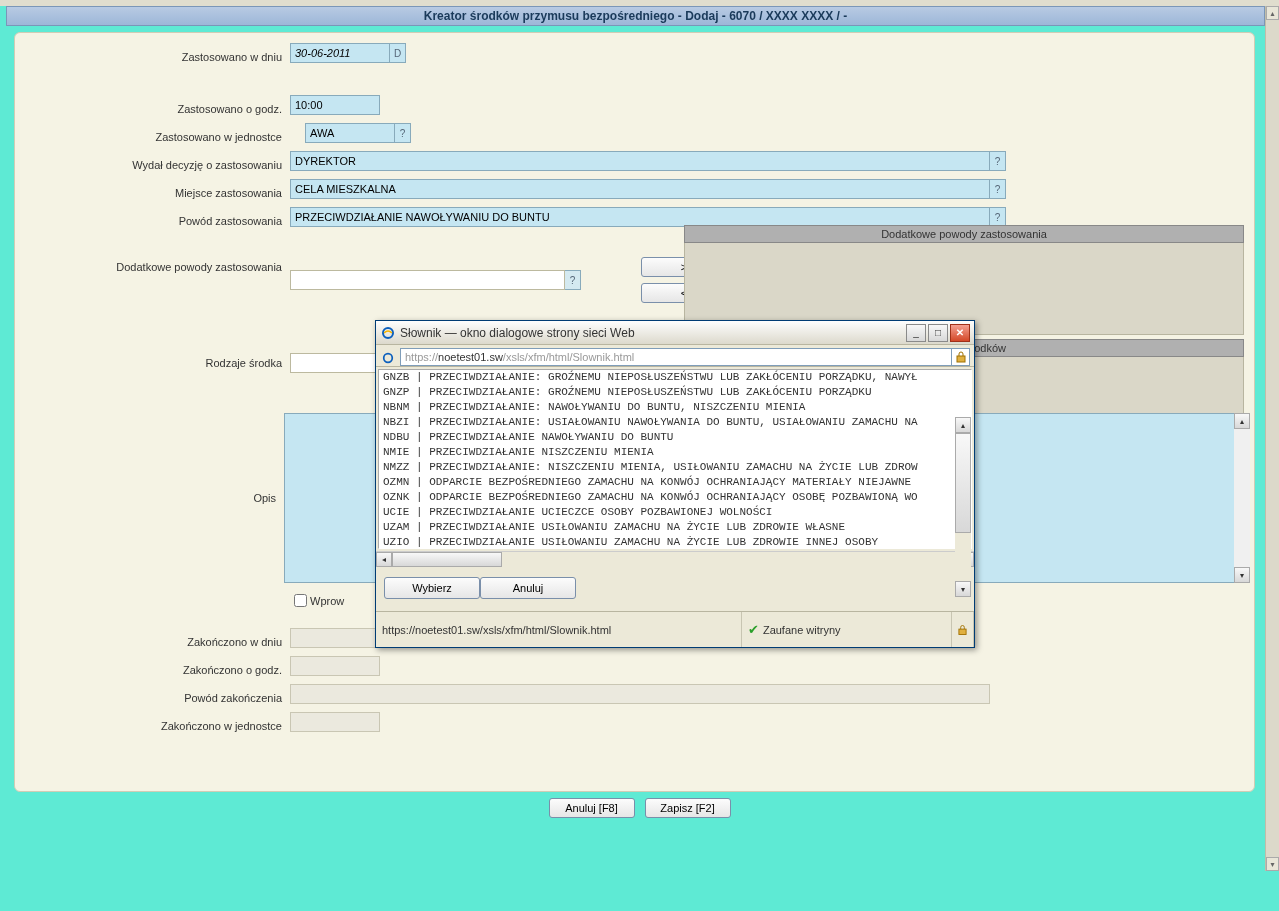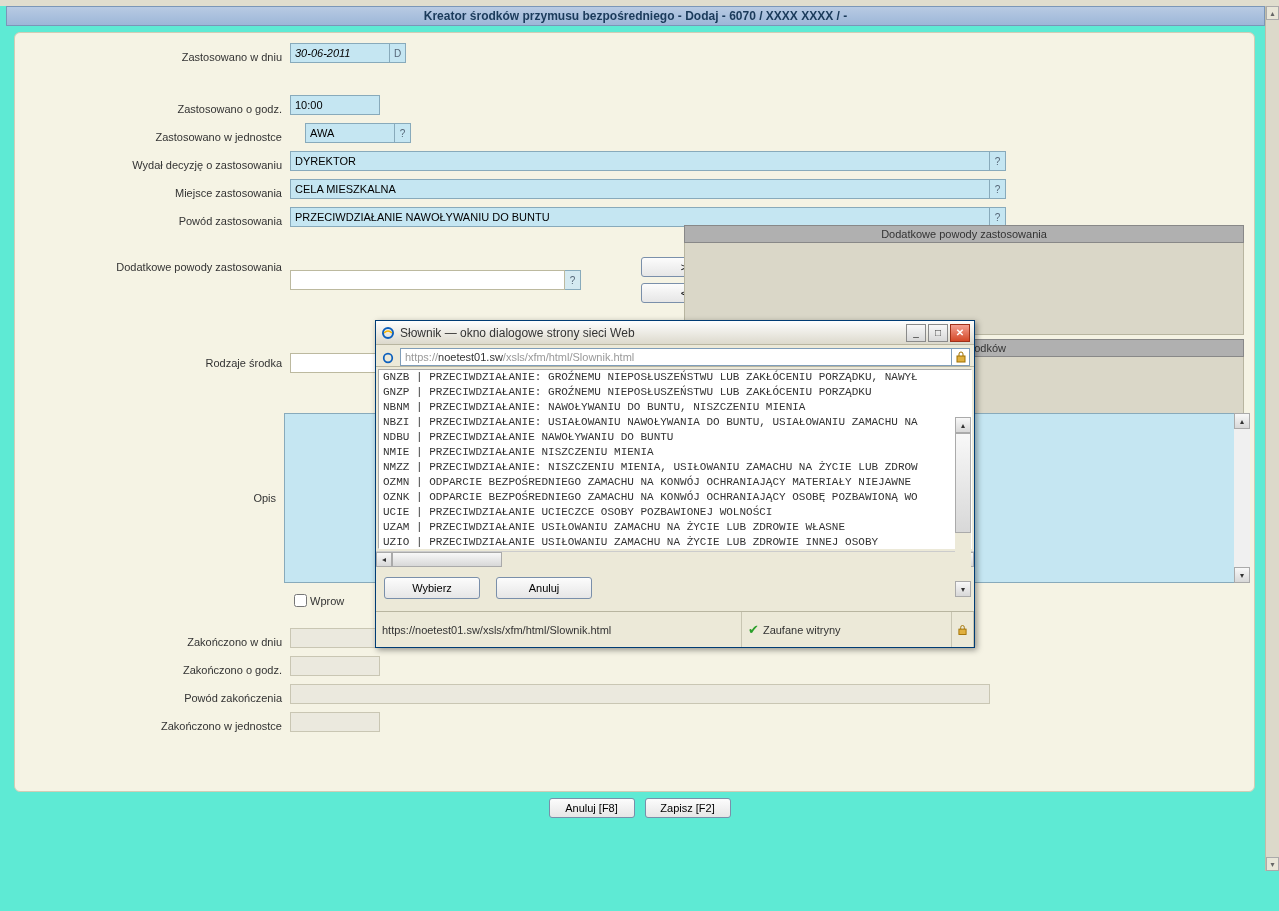--- a/index.html
+++ b/index.html
@@ -311,21 +311,21 @@
   .dlg-hscroll .thumb {
     width: 110px;
     background: linear-gradient(#f8f8f8,#d8d8d8);
     border: 1px solid #aaa;
     margin-left: 0;
   }
   .dlg-hscroll .track { flex:1; background:#ece9d8; }
   .dlg-btn-row {
     padding: 10px 8px 12px;
     display: flex;
-    gap: 16px;
+    gap: 0;
   }
   .dlg-btn {
     width: 96px;
     height: 22px;
     background: linear-gradient(#fcfcfc, #e6e6e6);
     border: 1px solid #7a8faa;
     border-radius: 3px;
     font-size: 11px;
     cursor: pointer;
   }

